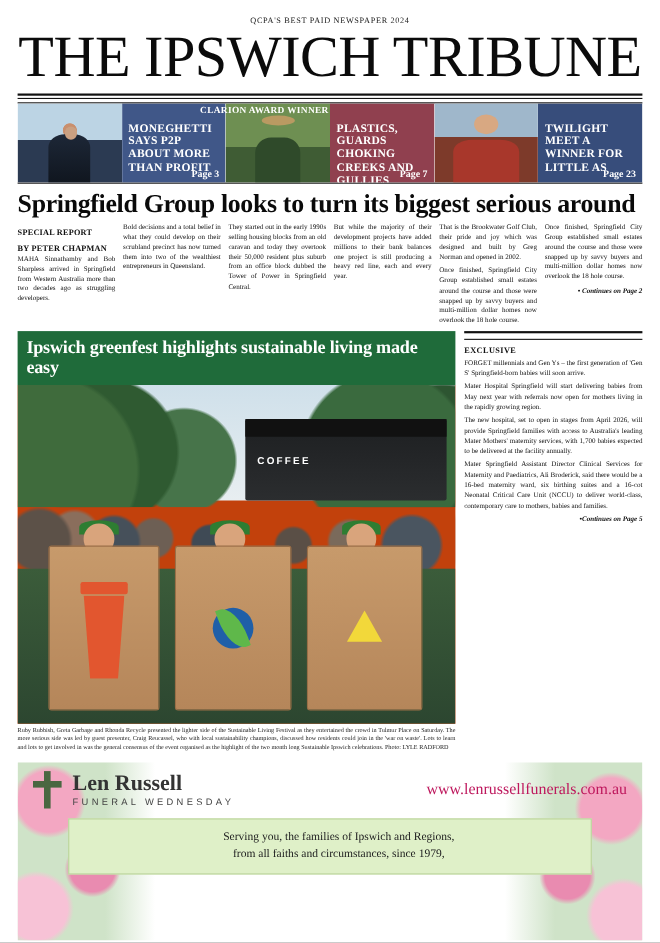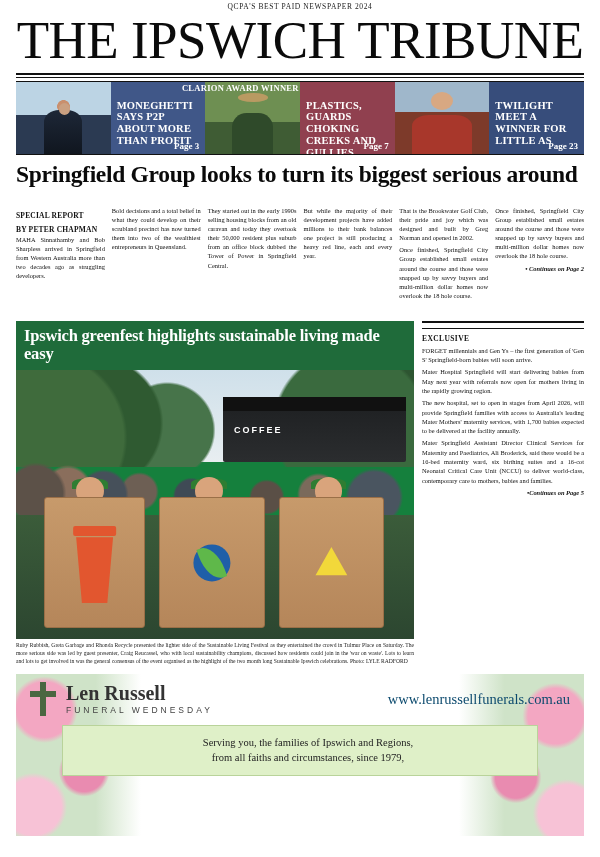--- a/index.html
+++ b/index.html
@@ -12,21 +12,21 @@
     width: 600px;
     height: 857px;
     background: #ffffff;
     overflow: hidden;
     font-family: "Liberation Serif", serif;
     color: #111;
   }
   .inner {
     position: absolute;
     left: 16px;
-    top: 2px;
+    top: 14px;
     width: 568px;
     height: 838px;
   }
 
   
   .kicker {
     text-align: center;
     font-family: "Liberation Serif", serif;
     font-size: 7.5px;
     letter-spacing: 0.6px;
@@ -220,55 +220,54 @@
     gap: 7px;
     margin-top: 4px;
   }
   .bcol {
     flex: 1 1 0;
     font-size: 6.4px;
     line-height: 1.42;
     text-align: justify;
     hyphens: auto;
     color: #111;
-    margin-top: 16px;
   }
   .bcol p { margin: 0 0 3px 0; }
   .cont-note {
     font-style: italic;
     font-weight: bold;
     font-size: 6.4px;
     text-align: right;
   }
 
   
   .lower {
     display: flex;
     gap: 8px;
-    margin-top: 18px;
+    margin-top: 2px;
   }
   .lower-left { width: 398px; }
   .lower-right { width: 162px; }
 
   .feature-head {
     background: #1f6b3a;
     color: #fff;
     font-family: "Liberation Serif", serif;
     font-weight: bold;
     font-size: 16.5px;
     line-height: 1.1;
     padding: 6px 8px 7px 8px;
     letter-spacing: -0.2px;
   }
 
   .photo-main {
     position: relative;
-    height: 269px;
+    height: 308px;
     overflow: hidden;
-    background: #15803d;
+    background: #c2410c;
   }
   .sky {
     position:absolute; left:0; right:0; top:0; height:34%;
     background: linear-gradient(#cfe0ea, #e8eef1);
   }
   .trees {
     position:absolute; left:0; right:0; top:0; height:36%;
     background:
       radial-gradient(circle at 6% 70%, #3f6b3c 0 22%, rgba(0,0,0,0) 23%),
       radial-gradient(circle at 20% 55%, #2f5a31 0 20%, rgba(0,0,0,0) 21%),
@@ -453,21 +452,21 @@
     font-family: "Liberation Sans", sans-serif;
     font-size: 8.5px;
     letter-spacing: 3px;
     color: #444;
     margin-top: 2px;
   }
   .ad-web {
     margin-left: auto;
     font-family: "Liberation Serif", serif;
     font-size: 14.5px;
-    color: #0c4a6e;
+    color: #be185d;
   }
   .ad-box {
     margin: 9px 46px 0 46px;
     background: #dff0c8;
     border: 1px solid #b9d39a;
     text-align: center;
     padding: 9px 8px 10px 24px;
     font-family: "Liberation Serif", serif;
     font-size: 10.5px;
     line-height: 1.45;

